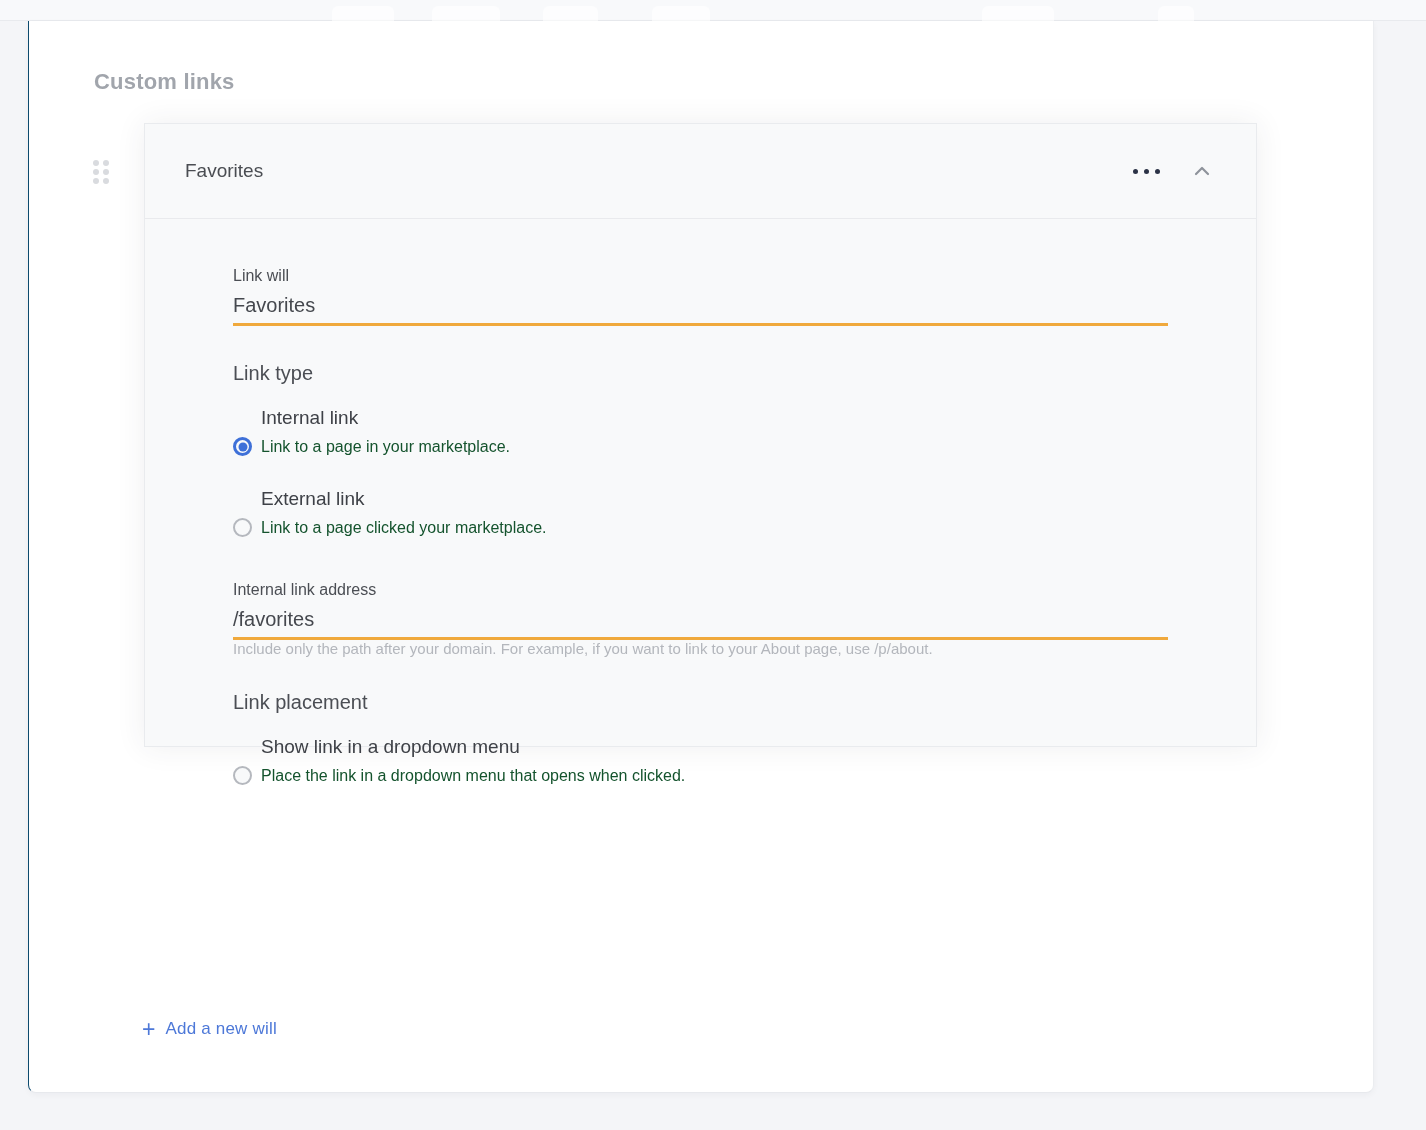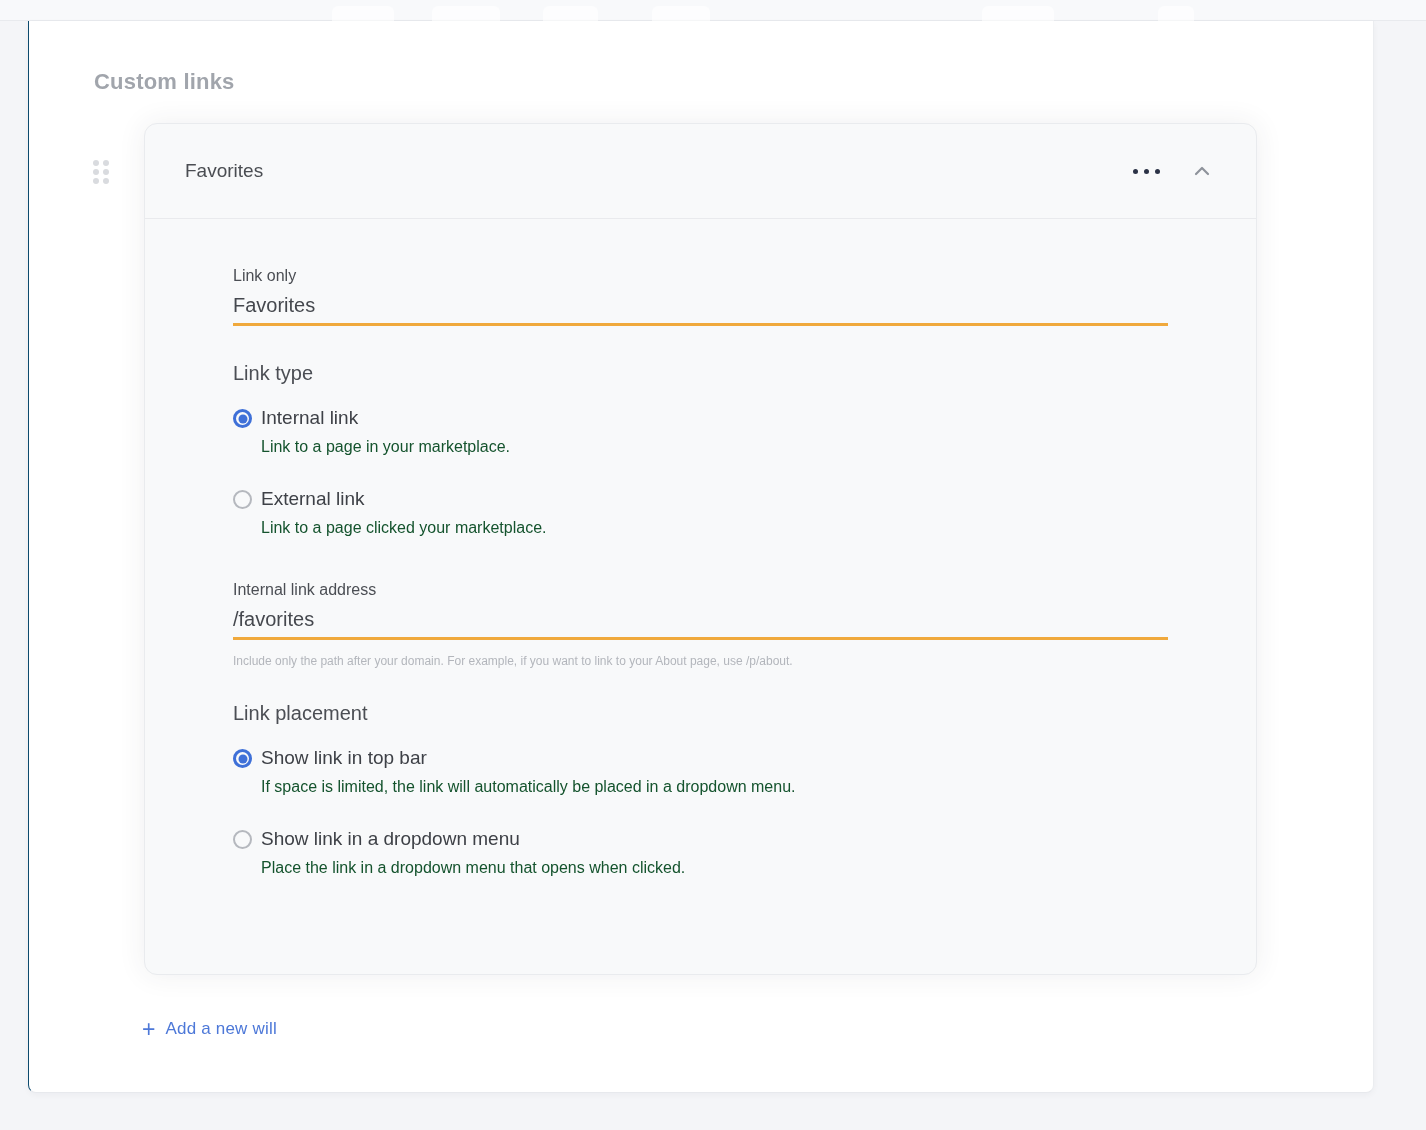--- a/index.html
+++ b/index.html
@@ -44,24 +44,24 @@
   .drag-handle {
     position: absolute; left: 64px; top: 139px;
     display: grid; grid-template-columns: 6px 6px; grid-auto-rows: 6px;
     gap: 3px 4px; cursor: grab;
   }
   .drag-handle i { width: 6px; height: 6px; border-radius: 50%; background: #d9dbdf; }
 
   
   .card {
     position: absolute; left: 115px; top: 102px;
-    width: 1113px; height: 852px;
+    width: 1113px; height: 624px;
     background: #f8f9fa;
     border: 1px solid #e9ebee;
-    border-radius: 13px;
+    border-radius: 0;
     box-shadow: 0 0 28px rgba(45,50,70,0.08);
   }
   .card-header {
     height: 95px;
     display: flex; align-items: center;
     padding: 0 40px;
     border-bottom: 1px solid #e9eaed;
   }
   .card-title { font-size: 19px; color: #4a4d52; }
   .header-spacer { flex: 1; }
@@ -83,41 +83,41 @@
     margin-top: 9px; padding: 0 0 6px 0;
     font-family: "Liberation Sans", sans-serif;
     font-size: 20px; color: #45484e;
     background: transparent;
     border: none; outline: none;
     border-bottom: 3px solid #f0a93c;
   }
 
   .section-label { margin-top: 36px; font-size: 20px; color: #4b4e54; }
 
-  .option { display: flex; align-items: flex-start; margin-top: 22px; }
+  .option { display: flex; align-items: flex-end; margin-top: 22px; }
   .option + .option { margin-top: 32px; }
   .radio {
     flex: 0 0 auto;
     width: 19px; height: 19px; border-radius: 50%;
     margin-top: 2px; cursor: pointer;
     border: 2px solid #b5b8be; background: #f8f9fa;
     position: relative;
   }
   .radio.selected { border: 3px solid #3e70d8; }
   .radio.selected::after {
     content: ""; position: absolute;
     left: 50%; top: 50%; transform: translate(-50%, -50%);
     width: 9px; height: 9px; border-radius: 50%; background: #3e70d8;
   }
   .option-text { margin-left: 9px; }
   .option-label { font-size: 19px; color: #3e4147; cursor: pointer; }
   .option-desc { margin-top: 9px; font-size: 16px; color: #14532d; }
 
   .group-address { margin-top: 44px; }
-  .help-text { margin-top: 14px; font-size: 12px; color: #b3b6bc; }
+  .help-text { font-size: 15px; color: #b3b6bc; }
   .placement-label { margin-top: 34px; }
 
   
   .add-link {
     position: absolute; left: 113px; top: 998px;
     display: flex; align-items: center; gap: 10px;
     color: #4d78d8; cursor: pointer;
     background: none; border: none;
     font-family: "Liberation Sans", sans-serif;
   }
@@ -162,21 +162,21 @@
       <button class="chevron-btn">
         <svg width="16" height="10" viewBox="0 0 16 10">
           <polyline points="2,8 8,2 14,8" fill="none" stroke="#8e939b" stroke-width="2.2" stroke-linecap="round" stroke-linejoin="round"></polyline>
         </svg>
       </button>
     </div>
 
     <div class="card-body">
 
       <div class="group-linktext">
-        <label class="field-label">Link only</label>
+        <label class="field-label">Link will</label>
         <input class="text-input" type="text" value="Favorites" style="">
       </div>
 
       <div class="section-label">Link type</div>
 
       <div class="option">
         <span class="radio selected"></span>
         <div class="option-text">
           <div class="option-label">Internal link</div>
           <div class="option-desc">Link to a page in your marketplace.</div>
@@ -192,27 +192,20 @@
       </div>
 
       <div class="group-address">
         <label class="field-label">Internal link address</label>
         <input class="text-input" type="text" value="/favorites" style="">
         <div class="help-text">Include only the path after your domain. For example, if you want to link to your About page, use /p/about.</div>
       </div>
 
       <div class="section-label placement-label">Link placement</div>
 
-      <div class="option">
-        <span class="radio selected"></span>
-        <div class="option-text">
-          <div class="option-label">Show link in top bar</div>
-          <div class="option-desc">If space is limited, the link will automatically be placed in a dropdown menu.</div>
-        </div>
-      </div>
 
       <div class="option">
         <span class="radio"></span>
         <div class="option-text">
           <div class="option-label">Show link in a dropdown menu</div>
           <div class="option-desc">Place the link in a dropdown menu that opens when clicked.</div>
         </div>
       </div>
 
     </div>

